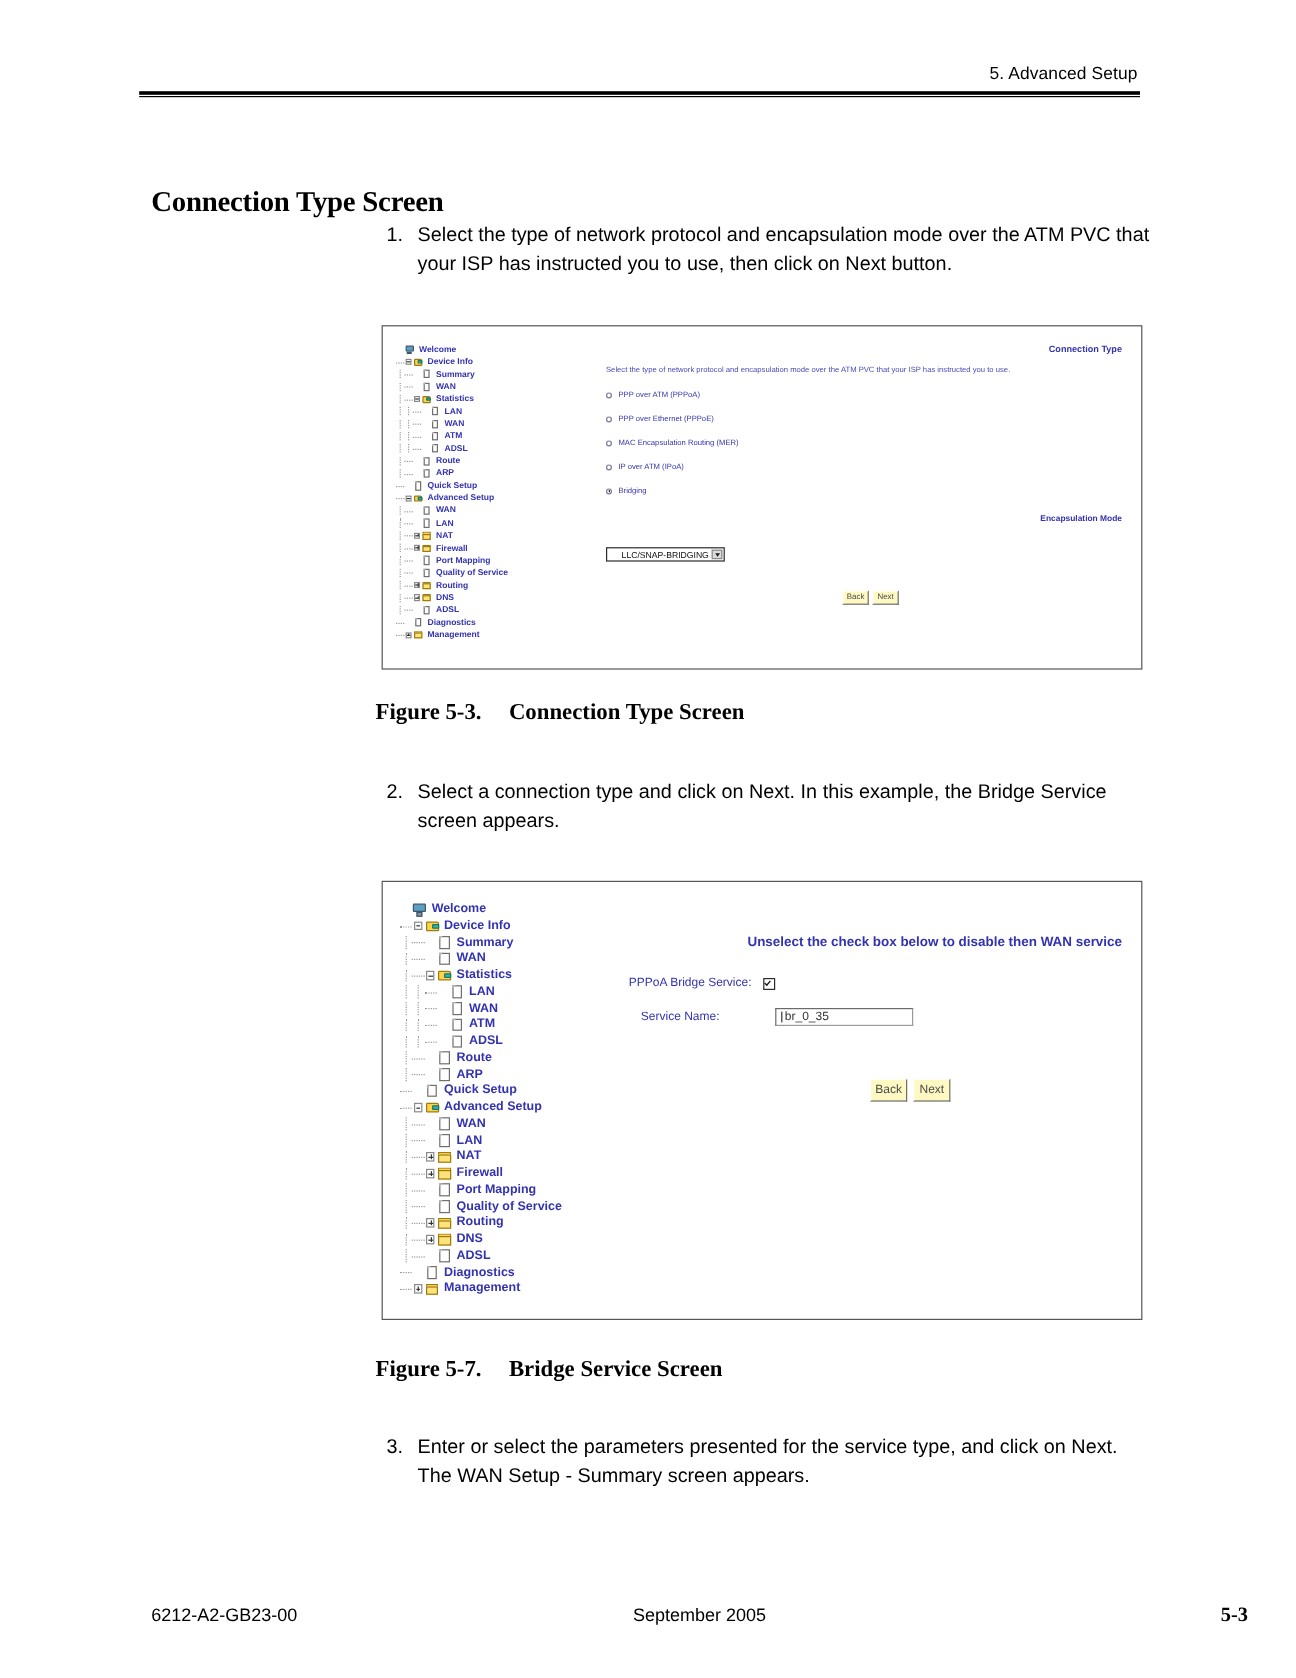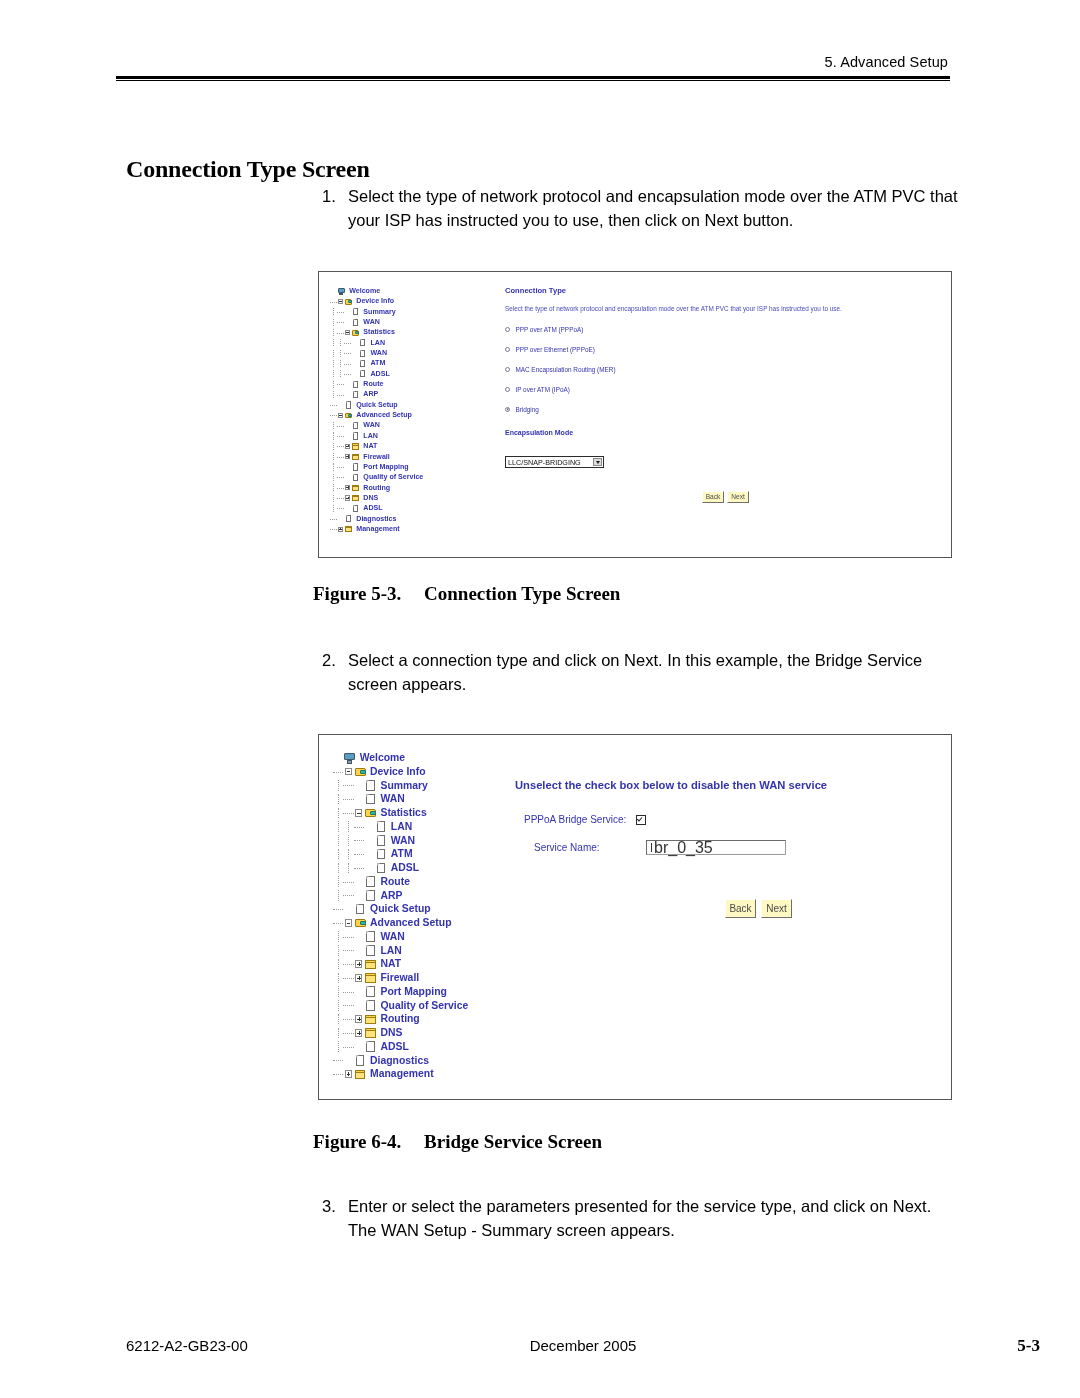--- a/index.html
+++ b/index.html
@@ -278,21 +278,21 @@
     left: 16%;
     top: 8%;
     width: 0;
     height: 0;
     border-top: 0.3em solid #b9b9b9;
     border-right: 0.3em solid transparent;
   }
 
   
   .panel { position: absolute; color: #3333b0; }
-  .panel .ptitle { font-weight: bold; }
+  .panel .ptitle { font-weight: bold; text-align: right; }
   .panel .pdesc { color: #4a4ab8; }
   .radio-row { display: flex; align-items: center; }
   .radio {
     border: 1px solid #7a7a9a;
     border-radius: 50%;
     background: #fff;
     flex: none;
     position: relative;
     box-sizing: border-box;
   }
@@ -620,21 +620,21 @@
         <span class="radio" style="width:5.4px;height:5.4px;margin-right:5px;"></span>
         <span style="font-size:6.4px;">IP over ATM (IPoA)</span>
       </div>
       <div class="radio-row" style="margin-top:13px;">
         <span class="radio on" style="width:5.4px;height:5.4px;margin-right:5px;"></span>
         <span style="font-size:6.4px;">Bridging</span>
       </div>
 
       <div class="ptitle" style="font-size:7px; margin-top:16px;">Encapsulation Mode</div>
 
-      <div class="select-box" style="margin-top:20px; width:99px; height:12px; font-size:7.2px; padding-left:2px;">
+      <div class="select-box" style="margin-top:20px; width:99px; height:12px; font-size:7.2px; padding-left:12px;">
         <span>LLC/SNAP-BRIDGING</span>
         <span class="select-arrow" style="width:9px;height:8.5px;margin-right:1px;">
           <span class="arrow-glyph"></span>
         </span>
       </div>
 
       <div style="margin-top:22px; margin-left:197px; display:flex; gap:3px;">
         <span class="btn" style="width:22px;height:12px;font-size:6.6px;">Back</span>
         <span class="btn" style="width:22px;height:12px;font-size:6.6px;">Next</span>
       </div>
@@ -835,41 +835,41 @@
     <div class="panel" style="left:196px; top:44px; width:420px;">
       <div class="ptitle" style="font-size:11.2px; white-space:nowrap;">Unselect the check box below to disable then WAN service</div>
 
       <div style="display:flex; align-items:center; margin-top:23px; margin-left:9px;">
         <span style="font-size:10px; width:112px;">PPPoA Bridge Service:</span>
         <span class="checkbox on" style="width:10px;height:10px;"></span>
       </div>
 
       <div style="display:flex; align-items:center; margin-top:15px; margin-left:19px;">
         <span style="font-size:10px; width:112px;">Service Name:</span>
-        <span class="text-input" style="width:140px;height:15px;font-size:16px;padding-left:7px;">
+        <span class="text-input" style="width:115px;height:15px;font-size:10px;padding-left:7px;">
           <span class="caret"></span>
           <span>br_0_35</span>
         </span>
       </div>
 
       <div style="margin-top:44px; margin-left:210px; display:flex; gap:5px;">
         <span class="btn" style="width:31px;height:19px;font-size:10px;">Back</span>
         <span class="btn" style="width:31px;height:19px;font-size:10px;">Next</span>
       </div>
     </div>
   </div>
 </div>
 
 <div class="figure-caption" id="caption-2">
-  <span class="cap-label">Figure 6-4.</span>
+  <span class="cap-label">Figure 5-7.</span>
   <span>Bridge Service Screen</span>
 </div>
 
 <div class="step" id="step-3">
   <div class="num">3.</div>
   <div class="txt">Enter or select the parameters presented for the service type, and click on Next. The WAN Setup - Summary screen appears.</div>
 </div>
 
 <div class="footer">
   <div class="f-left">6212-A2-GB23-00</div>
-  <div class="f-center">December 2005</div>
+  <div class="f-center">September 2005</div>
   <div class="f-right">5-3</div>
 </div>
 
 </body></html>

